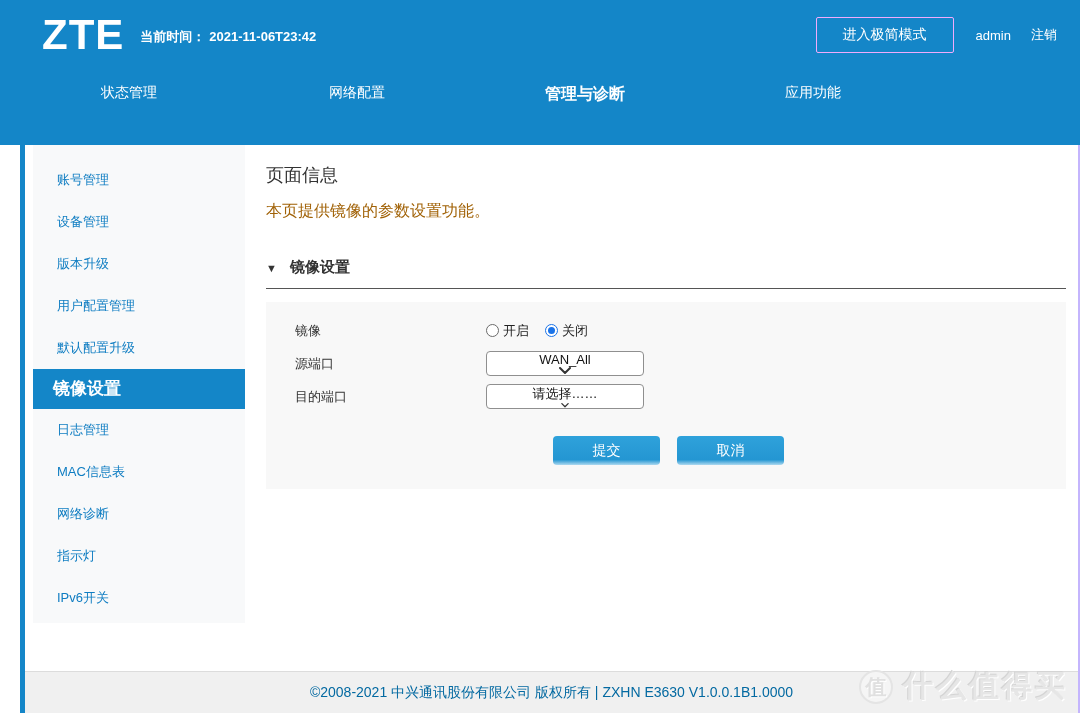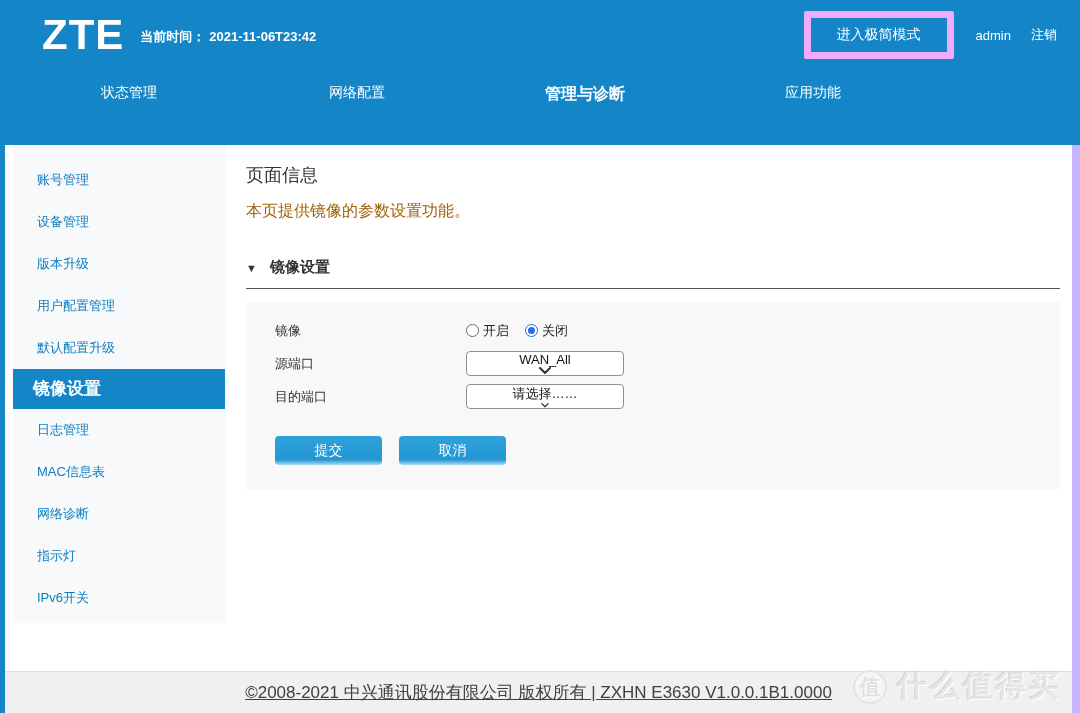--- a/index.html
+++ b/index.html
@@ -7,32 +7,32 @@
   body { font-family:"Liberation Sans","DejaVu Sans",sans-serif; background:#fff; overflow:hidden; }
   .screen { position:relative; width:1080px; height:713px; }
 
   
   .top { height:145px; background:#1486c8; color:#fff;padding-left:12px; }
   .header-row { height:64px; display:flex; align-items:center; padding:6px 23px 0 30px; }
   .logo { font-size:42px; font-weight:bold; letter-spacing:1px; line-height:1; }
   .time-wrap { margin-left:16px; font-size:13px; font-weight:bold; margin-top:4px; }
   .time-wrap .time-value { margin-left:4px; }
   .header-spacer { flex:1; }
-  .simple-mode-btn { background:transparent; border:7px solid #f0abfc; color:#fff; font-size:14px;
+  .simple-mode-btn { background:transparent; border:1px solid #f0abfc; color:#fff; font-size:14px;
       padding:8px 26px; border-radius:2px; cursor:pointer; font-family:inherit; }
   .user-name { margin-left:22px; font-size:13px; }
   .logout-link { margin-left:20px; font-size:13px; cursor:pointer; }
 
   .nav-row { display:flex; margin-left:3px; margin-top:14px; }
   .nav-item { width:228px; text-align:center; font-size:14px; color:#fff; cursor:pointer; padding:6px 0; }
   .nav-item.active { font-weight:bold; font-size:16px; }
 
   
   .page-body { position:relative; height:568px; background:#fff;
-      border-left:5px solid #1486c8; border-right:8px solid #c4b5fd; }
+      border-left:5px solid #1486c8; border-right:2px solid #c4b5fd;margin-left:20px; }
   .content-row { display:flex; height:526px; }
 
   
   .sidebar { width:220px; padding-left:8px; }
   .sidebar-panel { background:#f8f9fa; width:212px; height:478px; padding-top:14px; }
   .side-item { height:42px; line-height:42px; padding-left:24px; font-size:13px;
       color:#0f7dc2; cursor:pointer; white-space:nowrap; }
   .side-item.active { height:40px; line-height:40px; background:#1486c8; color:#fff;
       font-weight:bold; font-size:17px; padding-left:20px; }
 
@@ -55,30 +55,30 @@
   .radio.checked { border-color:#1a73e8; position:relative; }
   .radio.checked::after { content:""; position:absolute; left:2px; top:2px; right:2px; bottom:2px;
       background:#1a73e8; border-radius:50%; }
   .radio-label { font-size:13px; color:#222; margin-left:4px; }
   .radio-gap { width:16px; }
 
   .select { width:158px; height:25px; background:#fff; border:1px solid #8f8f8f; border-radius:4px;
       display:flex; align-items:center; padding:0 16px; cursor:pointer;flex-direction:column; }
   .select .select-value { font-size:13px; color:#111; }
 
-  .button-row { margin-top:23px; display:flex; justify-content:flex-start; }
+  .button-row { margin-top:23px; display:flex; justify-content:center; }
   .btn { width:107px; height:29px; border:none; border-radius:4px; color:#fff; font-size:14px;
       cursor:pointer; background:linear-gradient(180deg,#2fa2db 0%,#2496d2 82%,#aed9f0 100%);
       font-family:inherit; }
   .btn + .btn { margin-left:17px; }
 
   
   .footer { height:42px; background:#f0f0f0; border-top:1px solid #dcdcdc;
       display:flex; align-items:center; justify-content:center; }
-  .footer-text { font-size:17px; color:#404040;text-decoration:underline; }
+  .footer-text { font-size:14px; color:#0369a1; }
 
   
   .watermark { position:absolute; right:10px; bottom:6px; display:flex; align-items:center;
       pointer-events:none; }
   .wm-badge { width:34px; height:34px; border:2px solid #e4e4e4; border-radius:50%;
       display:flex; align-items:center; justify-content:center; font-size:21px; font-weight:bold;
       color:#e0e0e0; text-shadow:1px 1px 0 #fff; background:rgba(255,255,255,0.35); }
   .wm-text { margin-left:10px; font-size:30px; font-weight:bold; letter-spacing:3px;
       color:#e6e6e6; text-shadow:1px 1px 0 #fff, -1px -1px 0 #d4d4d4; }
 </style>

